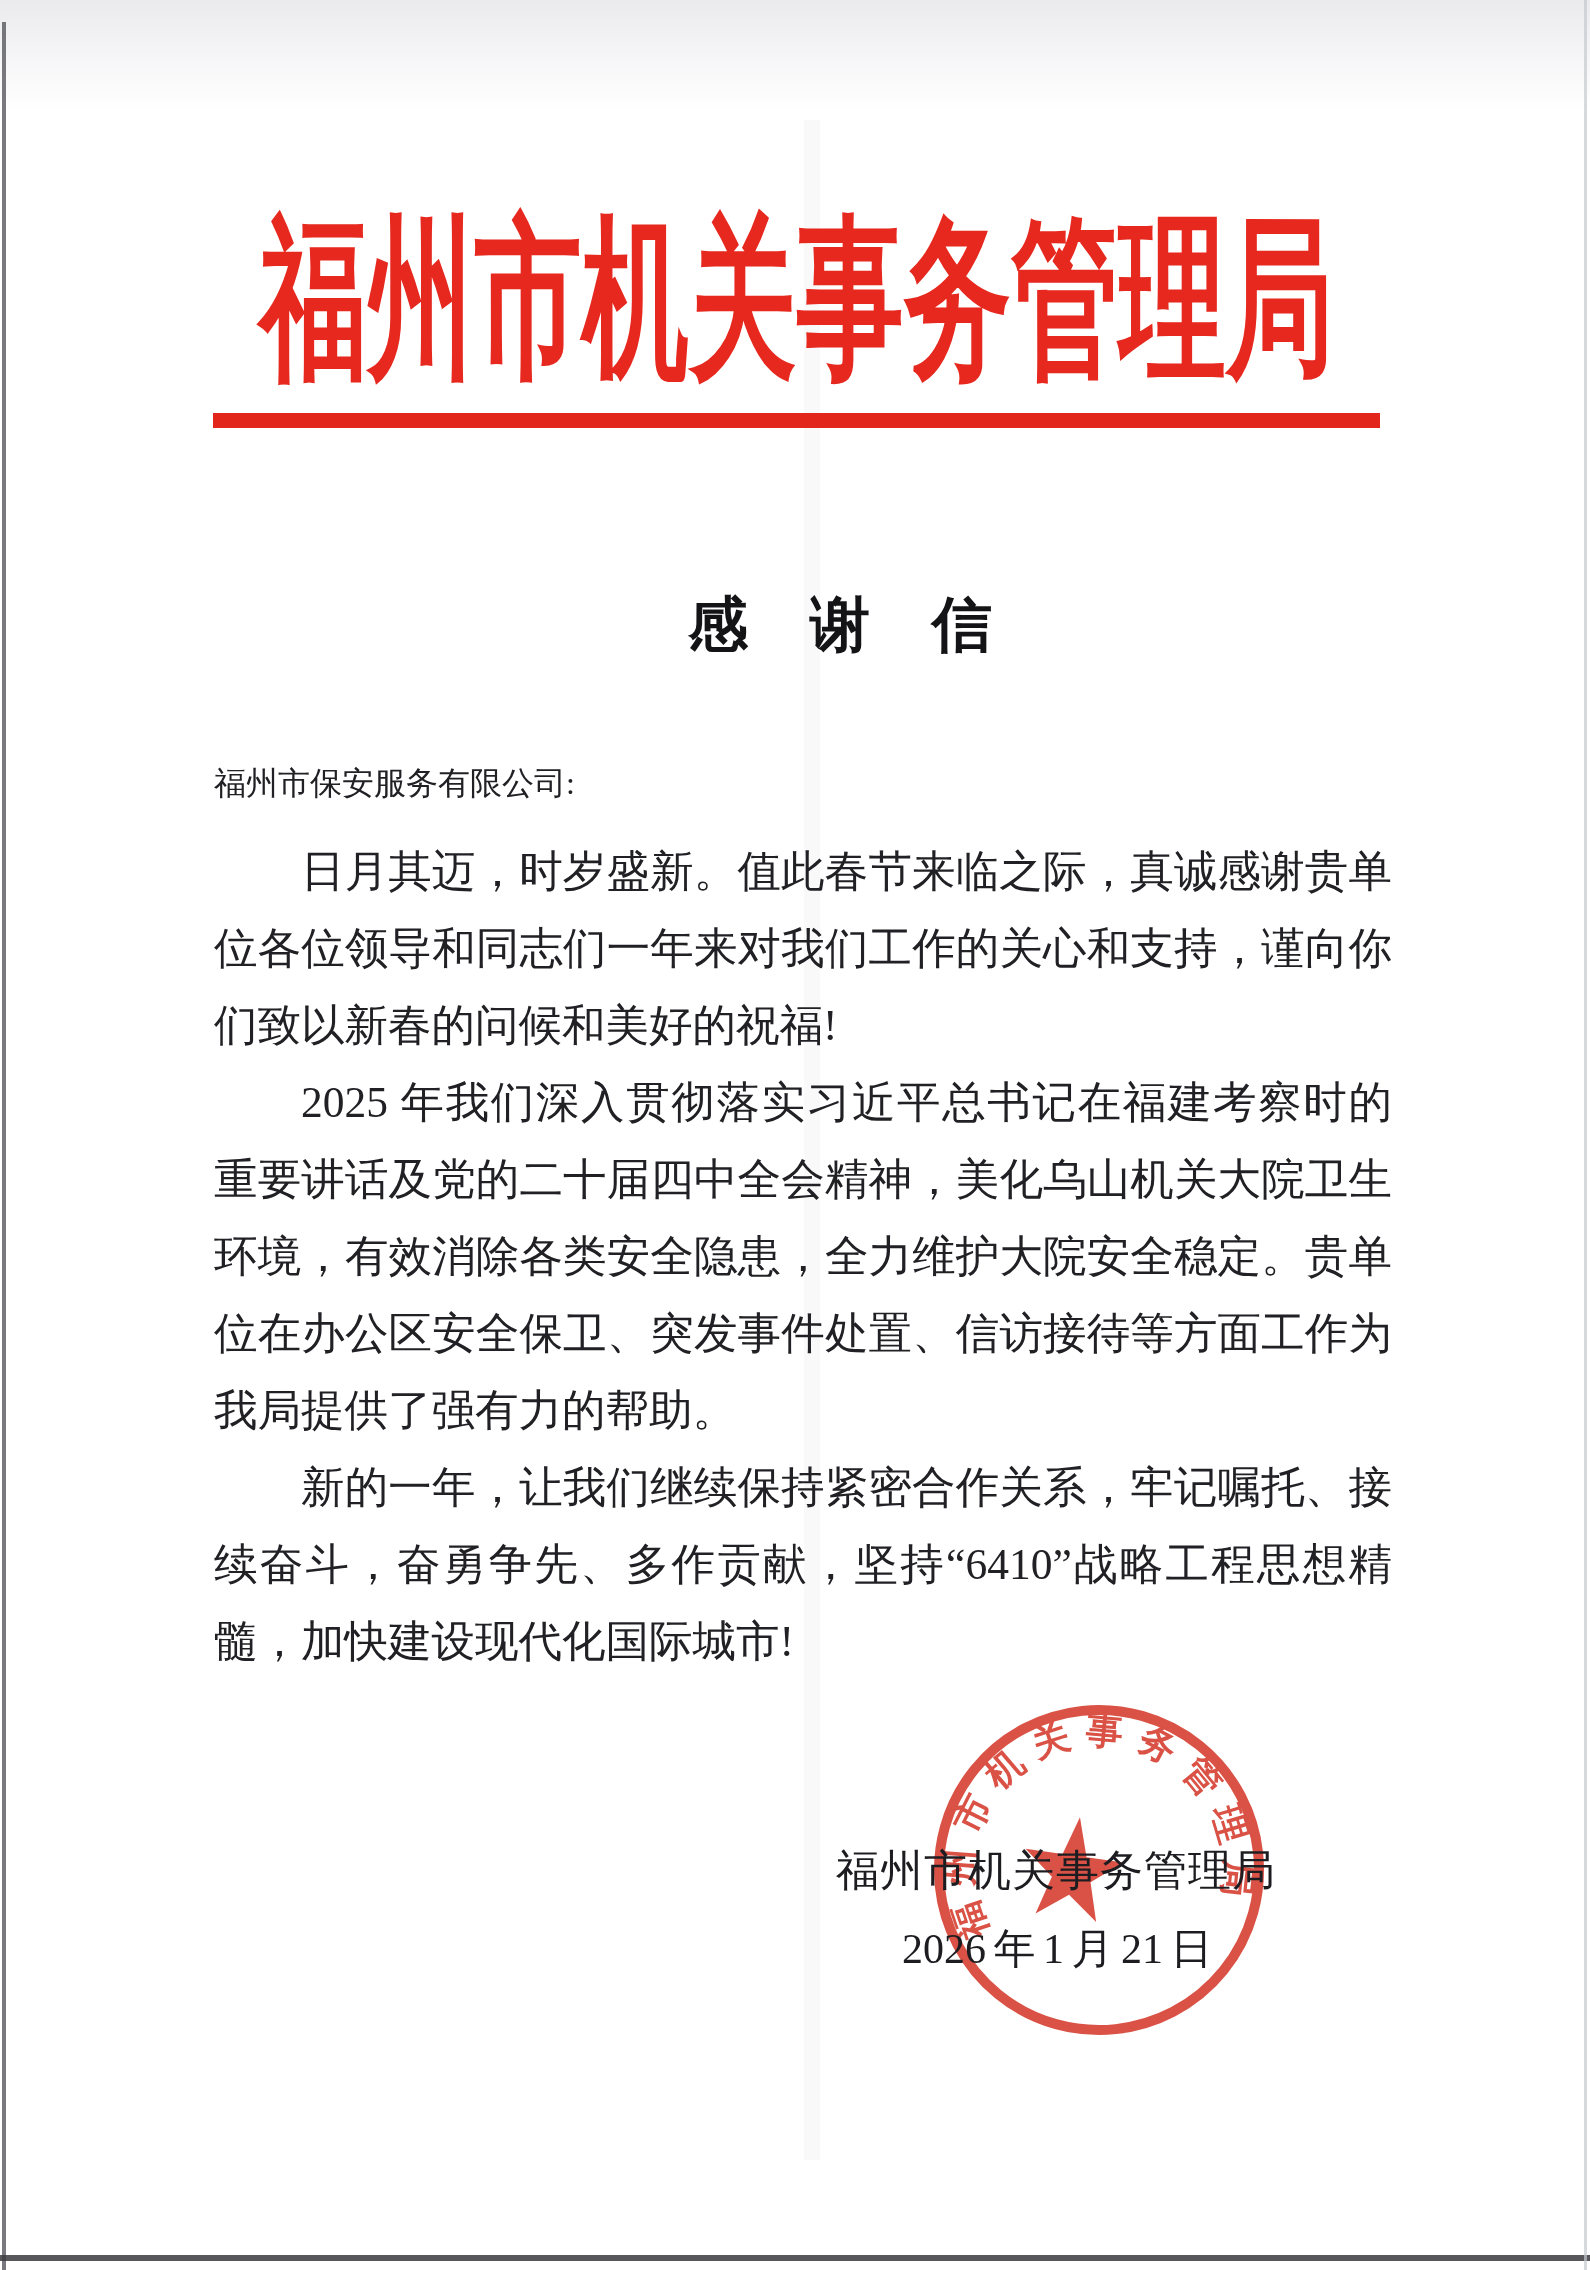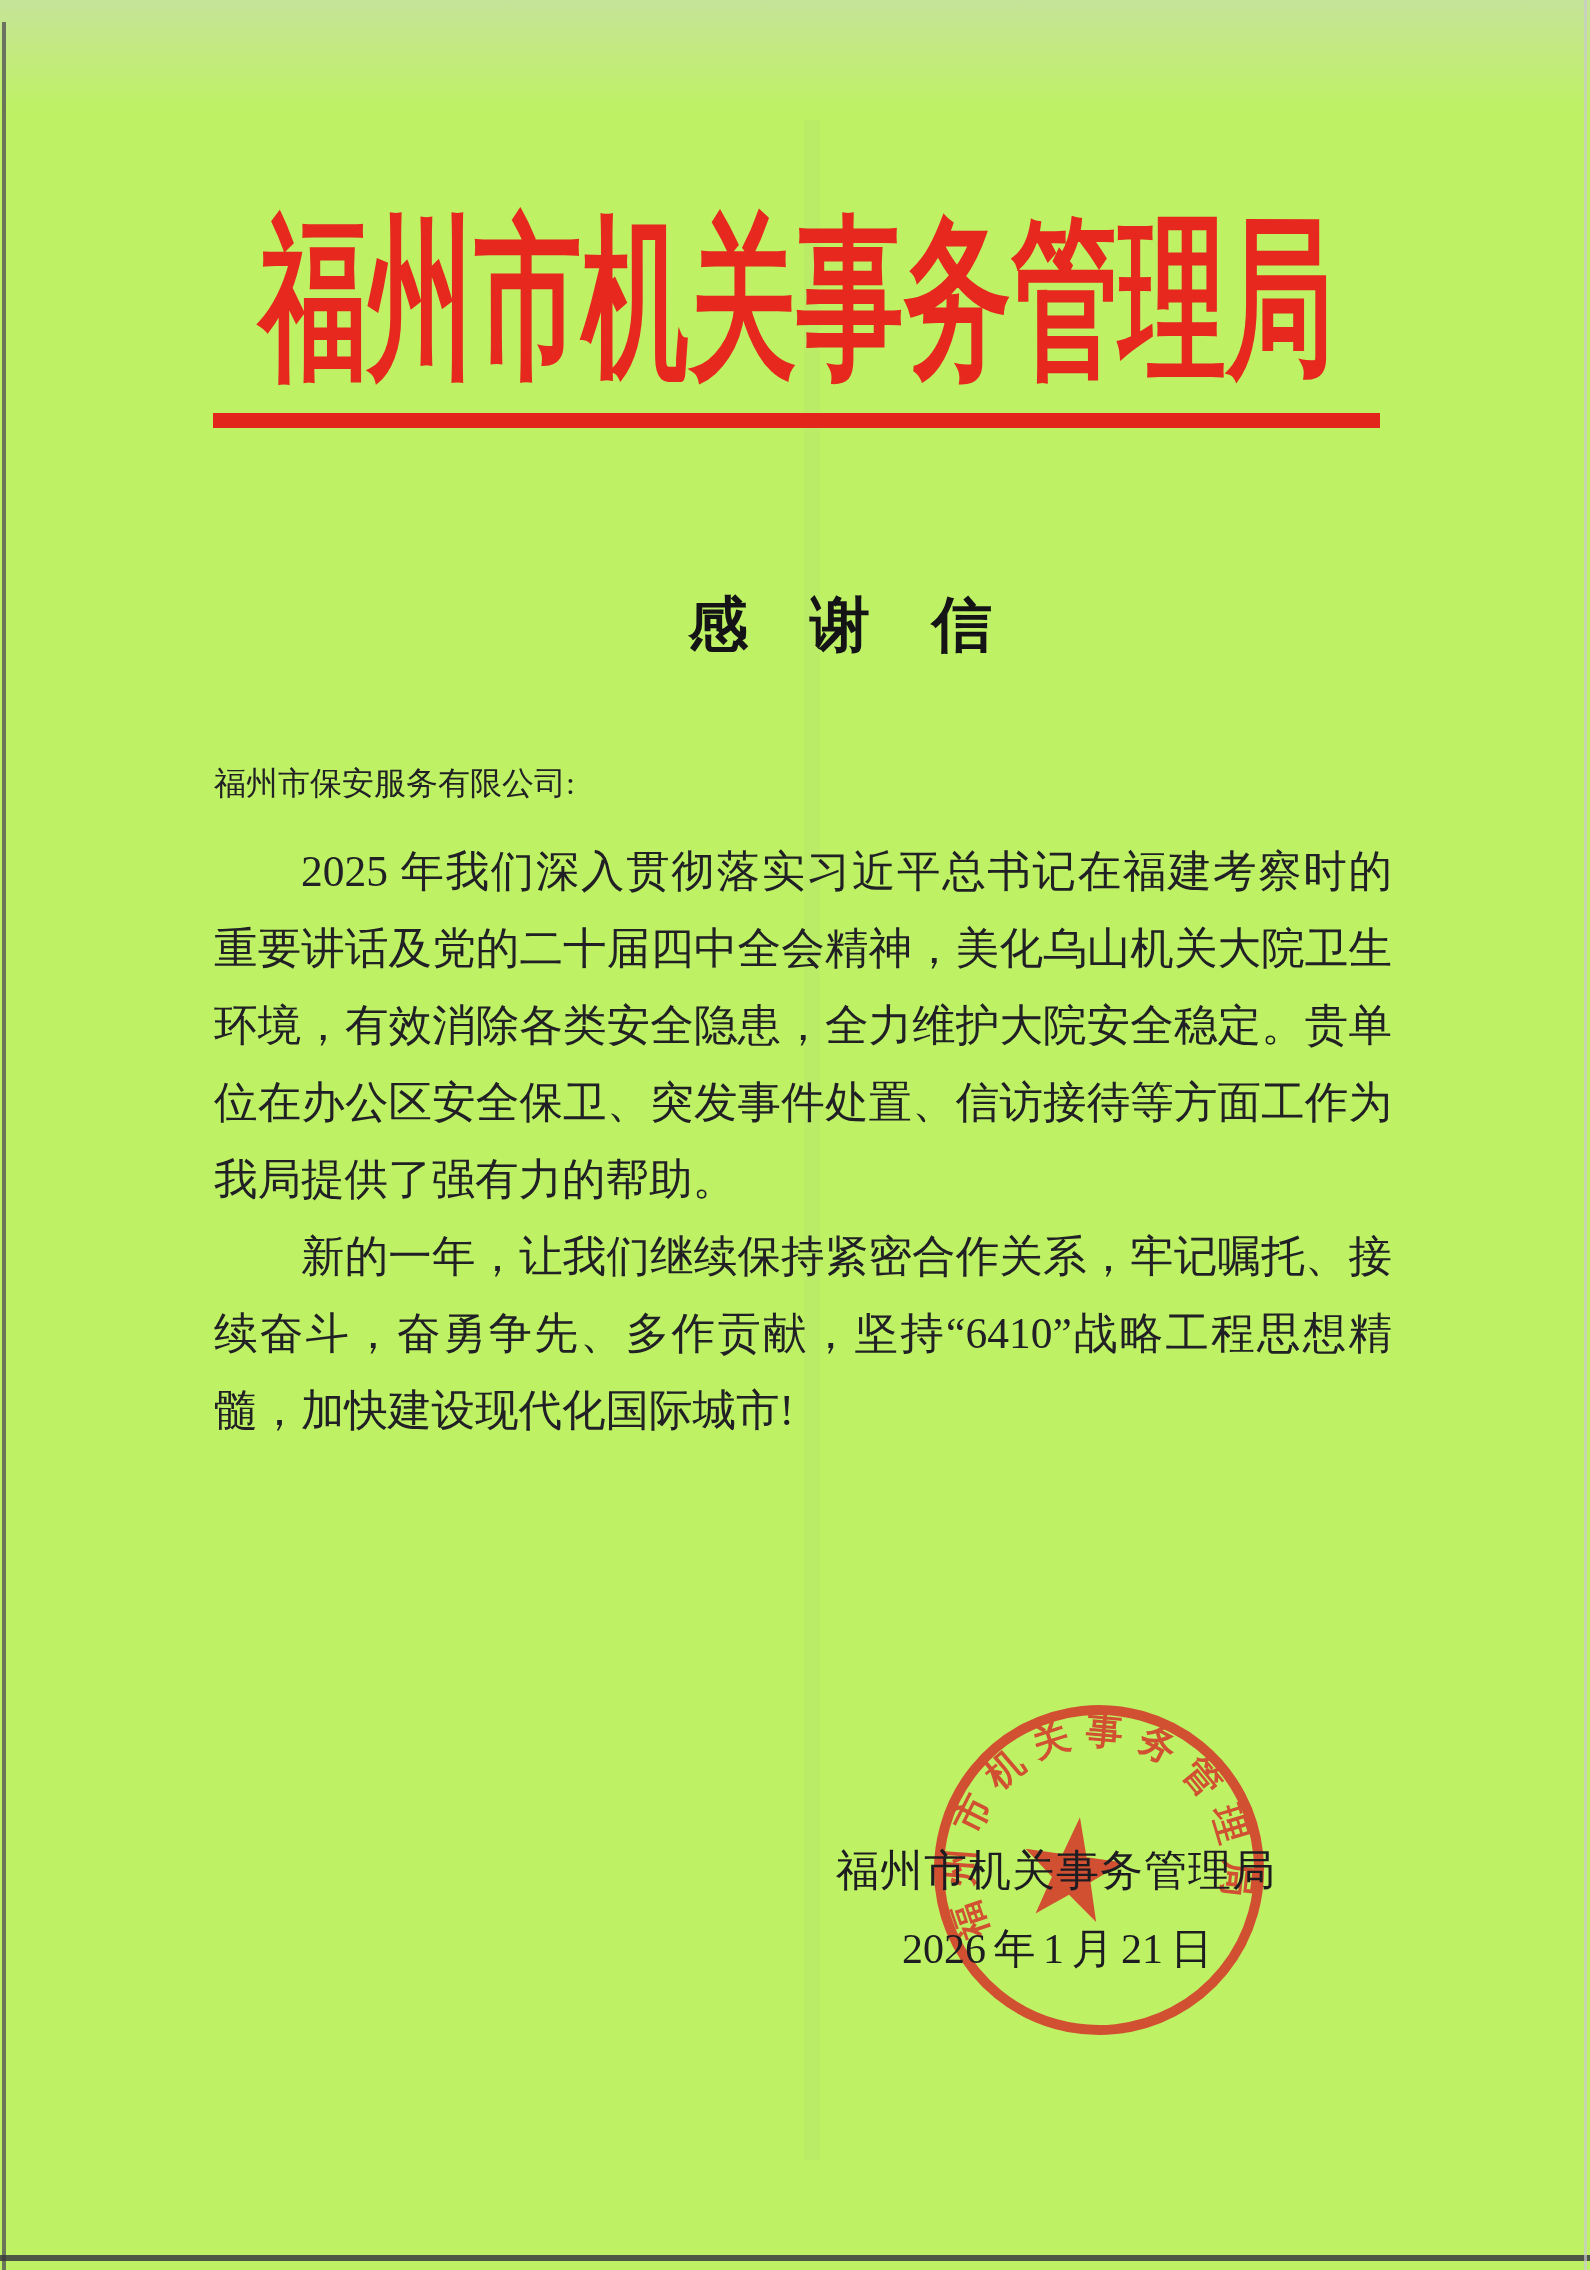--- a/index.html
+++ b/index.html
@@ -1,18 +1,18 @@
 <!DOCTYPE html>
 <html><head>
 <meta charset="utf-8">
 <style>
   html,body{margin:0;padding:0;background:#e9e9ec;}
   .page{
     position:relative;width:1590px;height:2270px;
-    background:#bef264;overflow:hidden;
+    background:#ffffff;overflow:hidden;
     font-family:"Liberation Serif", serif;
     color:#222226;
   }
   
   .top-shade{position:absolute;left:0;top:0;width:100%;height:110px;
     background:linear-gradient(to bottom, rgba(210,210,218,0.45), rgba(255,255,255,0));}
   .edge-left{position:absolute;left:2px;top:22px;width:4px;height:2248px;background:#4c4c54;opacity:.75;}
   .edge-bottom{position:absolute;left:0;top:2255px;width:1590px;height:6px;background:#3b3b40;opacity:.85;}
   .edge-right{position:absolute;left:1584px;top:0;width:3px;height:2270px;background:#c7c9cf;opacity:.7;}
   .fold-line{position:absolute;left:804px;top:120px;width:16px;height:2040px;
@@ -66,20 +66,21 @@
 
   <div class="agency-header">福州市机关事务管理局</div>
 
   <div class="red-rule"></div>
 
   <div class="letter-title">感谢信</div>
 
   <div class="salutation">福州市保安服务有限公司:</div>
 
   <div class="letter-body">
+    <p>日月其迈，时岁盛新。值此春节来临之际，真诚感谢贵单位各位领导和同志们一年来对我们工作的关心和支持，谨向你们致以新春的问候和美好的祝福!</p>
     <p>2025 年我们深入贯彻落实习近平总书记在福建考察时的重要讲话及党的二十届四中全会精神，美化乌山机关大院卫生环境，有效消除各类安全隐患，全力维护大院安全稳定。贵单位在办公区安全保卫、突发事件处置、信访接待等方面工作为我局提供了强有力的帮助。</p>
     <p>新的一年，让我们继续保持紧密合作关系，牢记嘱托、接续奋斗，奋勇争先、多作贡献，坚持“6410”战略工程思想精髓，加快建设现代化国际城市!</p>
   </div>
 
   <svg class="seal" viewBox="0 0 340 340" xmlns="http://www.w3.org/2000/svg">
     <defs>
       <path id="seal-arc" d="M 55.8 223.3 A 126 126 0 1 1 284.2 223.3" fill="none"></path>
     </defs>
     <g transform="rotate(-6 170 170)">
       <circle cx="170" cy="170" r="160" fill="none" stroke="#d53a2c" stroke-width="10"></circle>

